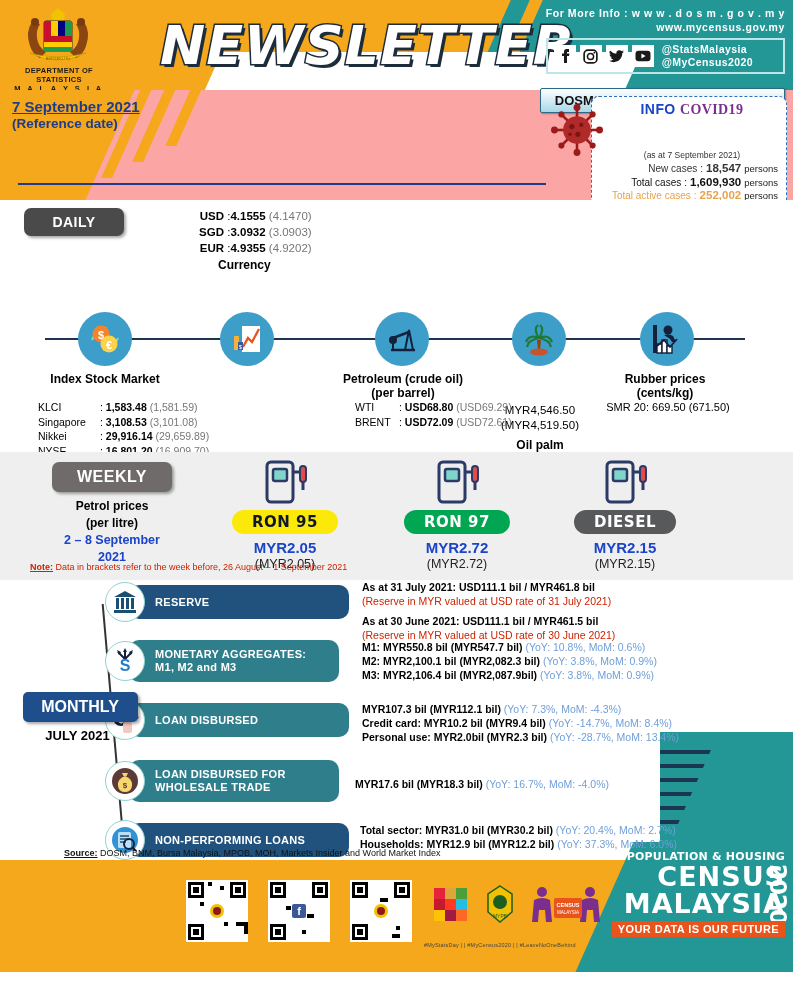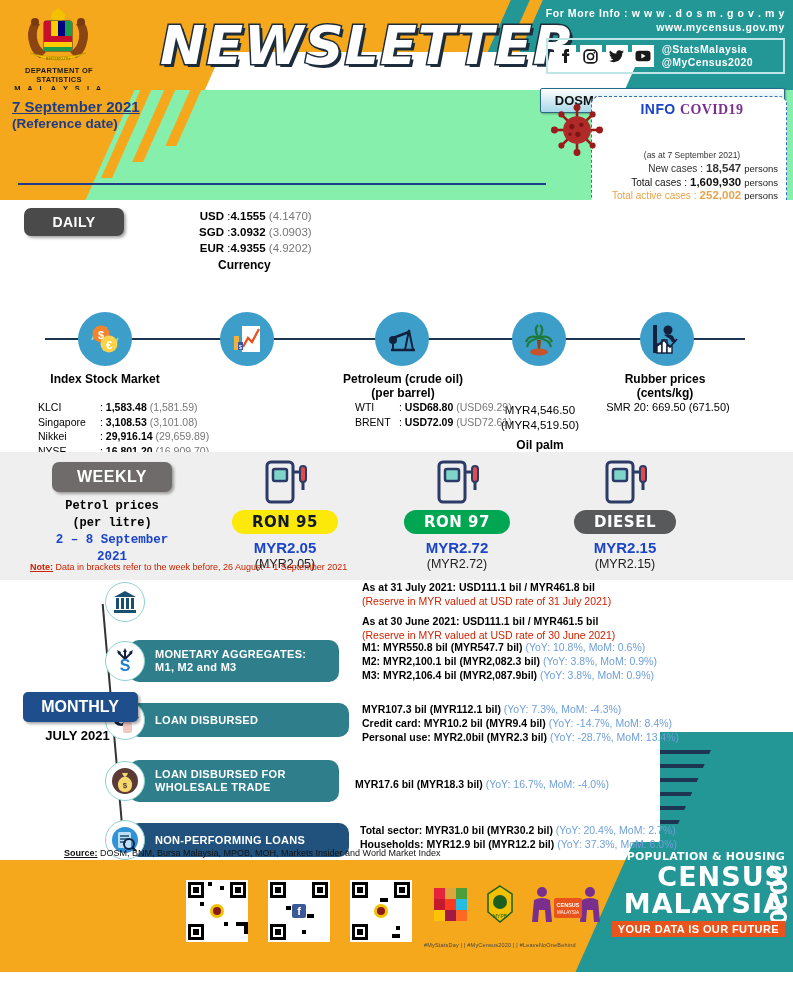--- a/index.html
+++ b/index.html
@@ -56,21 +56,21 @@
   .series-box {
     position: absolute; right: 8px; top: 88px; z-index: 8;
     background: linear-gradient(to bottom, #ffffff 0%, #cfe9f2 55%, #a9d8e8 100%);
     border: 1px solid #2b6a86; border-radius: 2px;
     padding: 4px 14px; font-size: 13px; font-weight: bold; color: #111;
     box-shadow: 1px 1px 2px rgba(0,0,0,.3);
   }
   .series-box .bar { color:#555; font-weight: normal; }
 
   
-  .title-zone { position: relative; height: 110px; background: #86efac; overflow: hidden; }
+  .title-zone { position: relative; height: 110px; background: #fca5a5; overflow: hidden; }
   .title-orange {
     position: absolute; left: -120px; top: -30px; width: 230px; height: 170px;
     background: #F5A81C; transform: skewX(-24deg);
   }
   .title-stripes { position: absolute; left: 60px; top: -34px; width: 250px; height: 150px; transform: skewX(-24deg); }
   .title-stripes i { position: absolute; width: 11px; height: 170px; background: #F5A81C; top: 0; }
   .ref-date {
     position: absolute; left: 12px; top: 8px; z-index: 4;
     font-size: 15px; font-weight: bold; color: #1F3C88; text-decoration: underline;
   }
@@ -146,21 +146,21 @@
   .vals-stock { left: 38px; top: 200px; }
   .vals-petro { left: 355px; top: 200px; }
   .vals-petro .k { width: 44px; }
   .vals-rubber { left: 588px; top: 200px; width: 160px; text-align: center; font-size: 11px; }
   .note { font-size: 9px; color: #cc2200; }
   .note b { text-decoration: underline; }
   .note-daily { position: absolute; left: 38px; top: 283px; }
 
   
   .weekly { position: relative; height: 128px; background: #EFEFEF; margin-top: 2px; }
-  .petrol-lbl { position: absolute; left: 50px; top: 46px; width: 124px; text-align: center; font-size: 12px; font-weight: bold; line-height: 17px; font-family: Liberation Mono, monospace; }
+  .petrol-lbl { position: absolute; left: 50px; top: 46px; width: 124px; text-align: center; font-size: 12px; font-weight: bold; line-height: 17px; }
   .petrol-lbl .d { color: #1B44C8; font-size: 12.5px; }
   .note-weekly { position: absolute; left: 30px; top: 110px; }
   .pump-col { position: absolute; text-align: center; width: 150px; }
   .pc1 { left: 210px; top: 6px; }
   .pc2 { left: 382px; top: 6px; }
   .pc3 { left: 550px; top: 6px; }
   .pill { display:inline-block; border-radius: 14px; padding: 3px 20px; font-size: 15px; font-weight: bold; color: #fff;
     font-family: "DejaVu Sans", sans-serif; letter-spacing: .5px; margin-top: 2px; }
   .pill-95 { background: #FCE90A; color: #0f172a; }
   .pill-97 { background: #00A651; }
@@ -546,20 +546,23 @@
         <div class="mrow mr1">
           <div class="mico">
             <svg width="26" height="26" viewBox="0 0 26 26">
               <path d="M13 2 L24 8 H2 Z" fill="#1b4f72"></path>
               <rect x="4" y="9" width="3" height="11" fill="#1b4f72"></rect>
               <rect x="9" y="9" width="3" height="11" fill="#1b4f72"></rect>
               <rect x="14" y="9" width="3" height="11" fill="#1b4f72"></rect>
               <rect x="19" y="9" width="3" height="11" fill="#1b4f72"></rect>
               <rect x="2" y="21" width="22" height="3" fill="#1b4f72"></rect>
             </svg>
+          </div>
+          <div class="mpill mp-blue mp-w1" style="background:#21527E">
+            <div>RESERVE</div>
           </div>
         </div>
         <div class="mtext mt1">
           <div><span class="b">As at 31 July 2021: USD111.1 bil / MYR461.8 bil</span><span class="g"></span></div>
           <div class="r" style="margin-bottom: 6px;">(Reserve in MYR valued at USD rate of 31 July 2021)</div>
           <div><span class="b">As at 30 June  2021: USD111.1 bil / MYR461.5 bil</span><span class="g"></span></div>
           <div class="r" style="margin-bottom: 6px;">(Reserve in MYR valued at USD rate of 30 June 2021)</div>
         </div>
         <div class="mrow mr2">
           <div class="mico">

